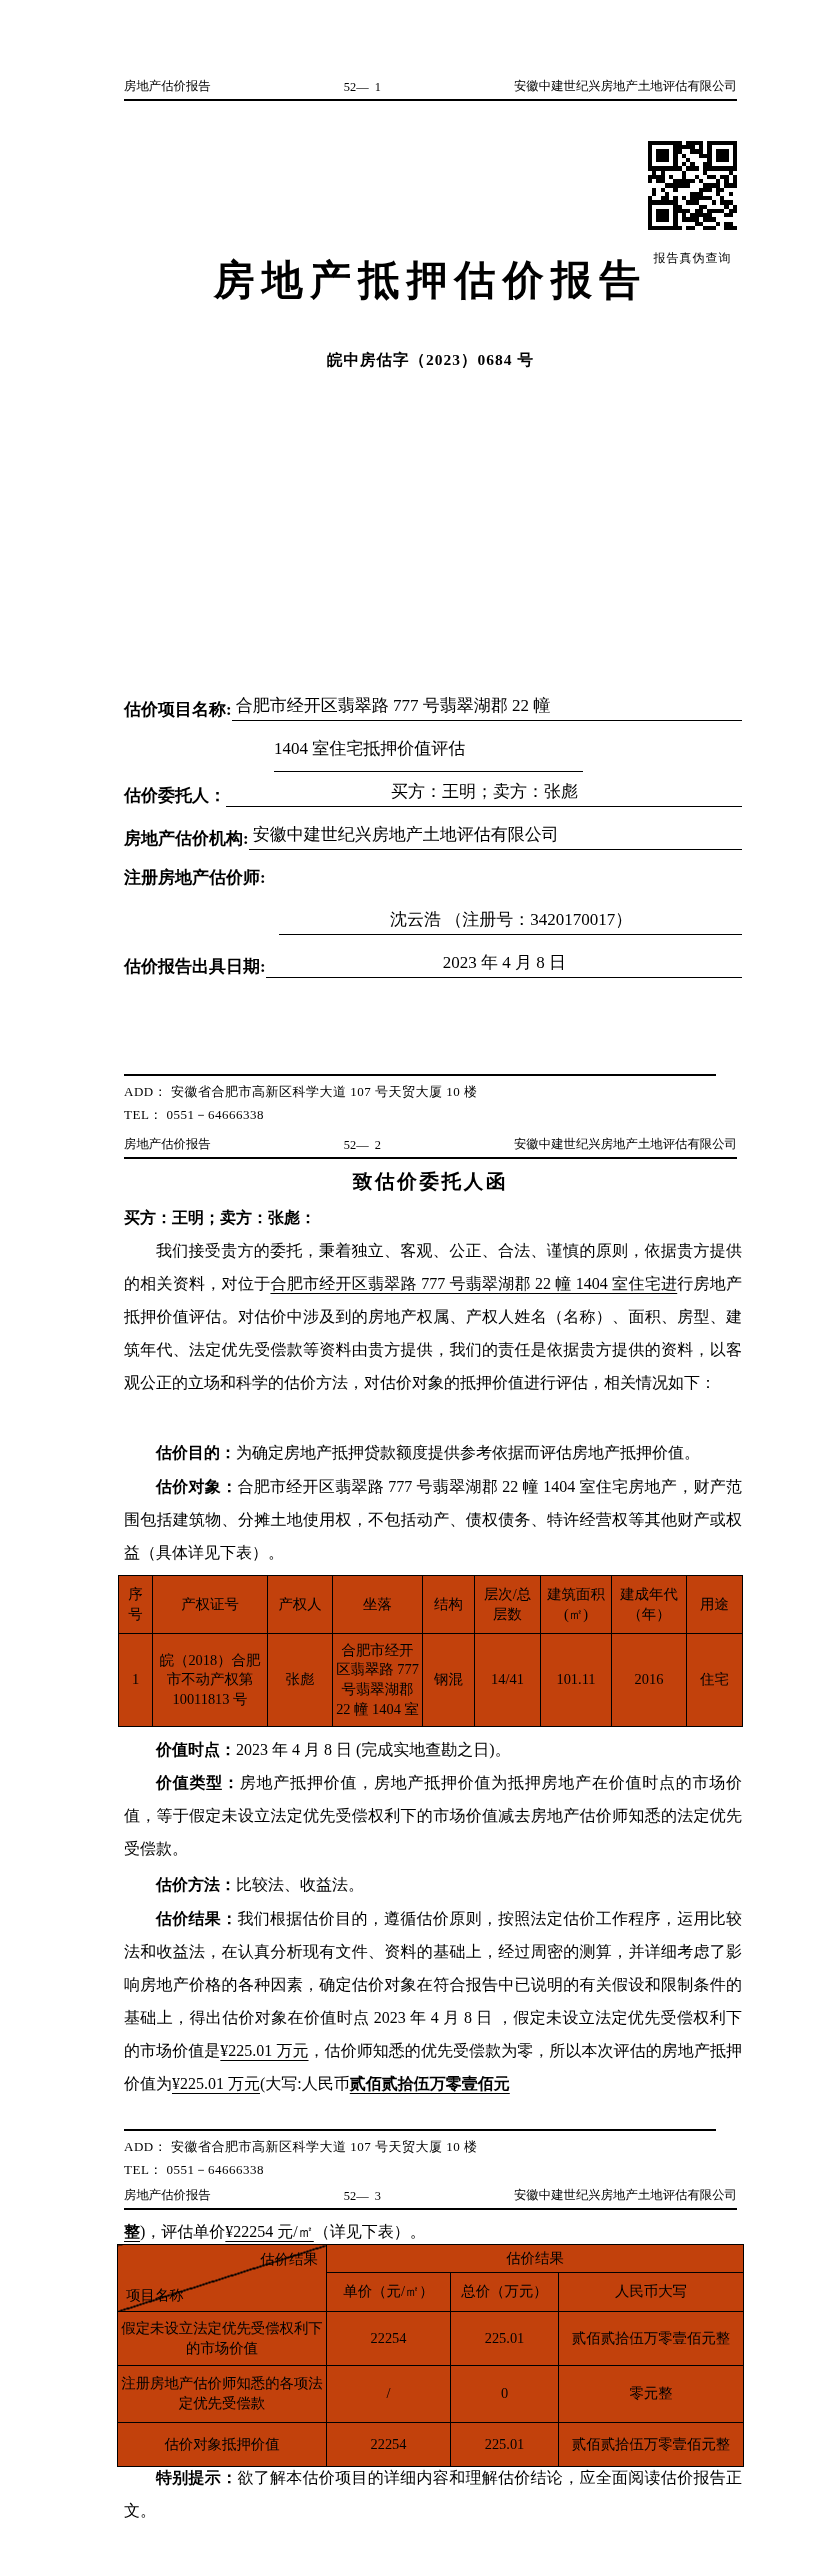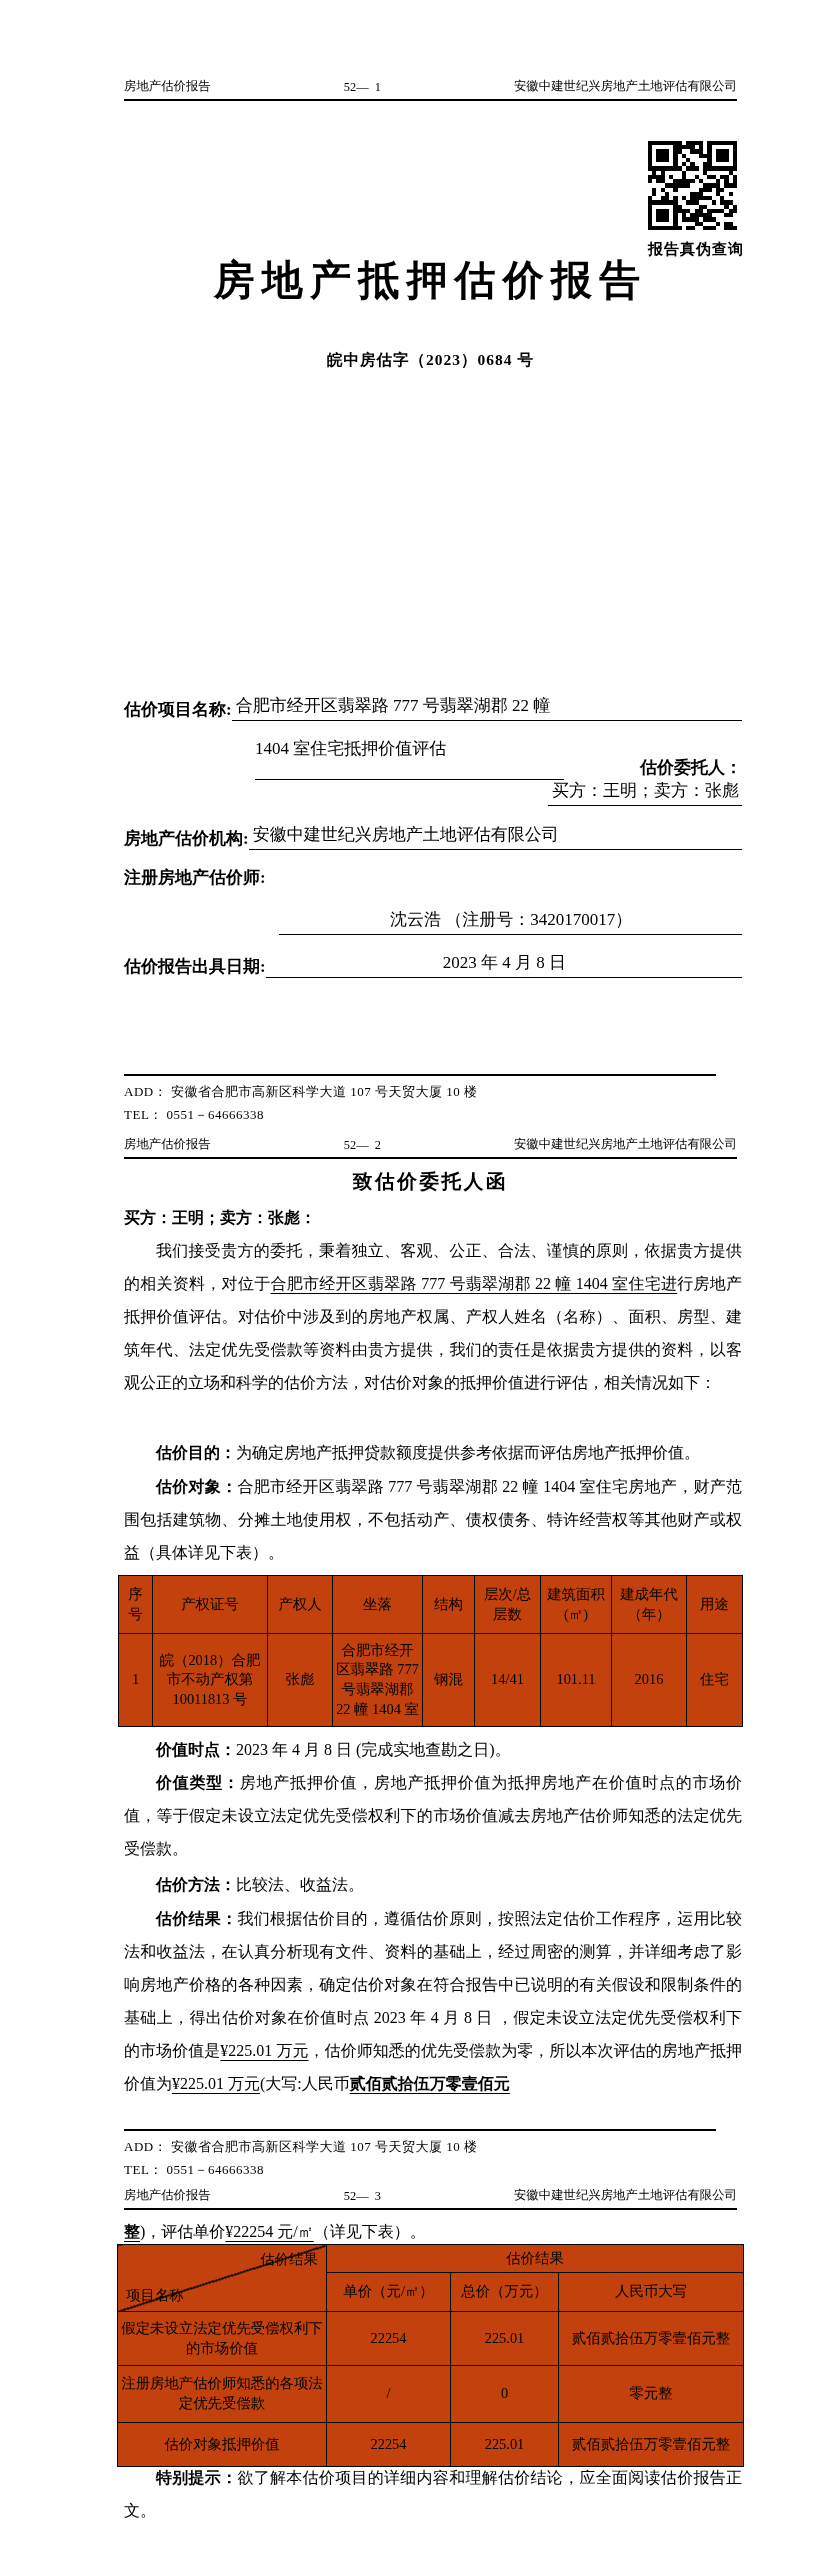--- a/index.html
+++ b/index.html
@@ -11,30 +11,30 @@
   .page-header { position:absolute; left:124px; width:613px; display:flex; justify-content:space-between; align-items:flex-end; font-size:12.4px; border-bottom:2.1px solid #000; padding-bottom:4.1px; }
   .hdr-page { white-space:pre; }
 
   
   .pfoot-rule { position:absolute; left:124px; width:592px; border-top:2.6px solid #000; }
   .foot-line { position:absolute; left:124px; font-size:13px; letter-spacing:0.5px; white-space:pre; }
 
   
   .qr-wrap { position:absolute; left:648px; top:141px; width:89px; text-align:center; }
   .qr-wrap svg { display:block; }
-  .qr-caption { font-size:15px; font-weight:bold; margin-top:10px; letter-spacing:1px; white-space:nowrap; }
+  .qr-caption { font-size:12px; font-weight:normal; margin-top:20px; letter-spacing:1px; white-space:nowrap; }
   .title { position:absolute; left:124px; width:613px; top:253px; font-size:41px; font-weight:bold; text-align:center; letter-spacing:7.2px; white-space:nowrap; }
   .doc-no { position:absolute; left:124px; width:613px; top:350px; font-size:15.5px; font-weight:bold; text-align:center; letter-spacing:1px; }
 
   .f-row { position:absolute; left:124px; width:618px; display:flex; font-size:17px; align-items:flex-end;font-family:Liberation Serif, serif; }
   .f-label { font-weight:bold; white-space:nowrap; }
   .f-value { flex:1; border-bottom:1px solid #000; padding:0 3.1px 2.6px 4.1px; white-space:nowrap; }
   .f-center { text-align:center; }
   .f-spacer { width:155px; }
-  .f-sub { position:absolute; left:255px; width:309px; font-size:17px; border-bottom:1px solid #000; padding-bottom:19px; white-space:nowrap; }
+  .f-sub { position:absolute; left:274px; width:309px; font-size:17px; border-bottom:1px solid #000; padding-bottom:11px; white-space:nowrap; }
 
   
   .letter-title { position:absolute; left:124px; width:613px; text-align:center; font-size:19.6px; font-weight:bold; letter-spacing:2.6px; }
   .salutation { position:absolute; left:124px; font-size:16px; font-weight:bold; }
   .para { position:absolute; left:124px; width:618px; font-size:16px; line-height:33px; text-align:justify; text-indent:32px; }
   .para.noindent { text-indent:0; }
   .lbl { font-weight:bold; }
   .u { text-decoration:underline; text-decoration-thickness:1px; text-underline-offset:4.1px; }
   .ub { text-decoration:underline; text-decoration-thickness:1px; text-underline-offset:4.1px; font-weight:bold;margin-top:36px; }
 
@@ -221,21 +221,21 @@
 
   <div class="title">房地产抵押估价报告</div>
   <div class="doc-no">皖中房估字（2023）0684 号</div>
 
   <div class="f-row" style="top:694px;">
     <span class="f-label">估价项目名称:</span>
     <span class="f-value">合肥市经开区翡翠路 777 号翡翠湖郡 22 幢</span>
   </div>
   <div class="f-sub" style="top:737px;">1404 室住宅抵押价值评估</div>
 
-  <div class="f-row" style="top:756px;flex-direction:column;">
+  <div class="f-row" style="top:780px;">
     <span class="f-label">估价委托人：</span>
     <span class="f-value f-center">买方：王明；卖方：张彪</span>
   </div>
 
   <div class="f-row" style="top:823px;">
     <span class="f-label">房地产估价机构:</span>
     <span class="f-value">安徽中建世纪兴房地产土地评估有限公司</span>
   </div>
 
   <div class="f-row" style="top:866px;">

